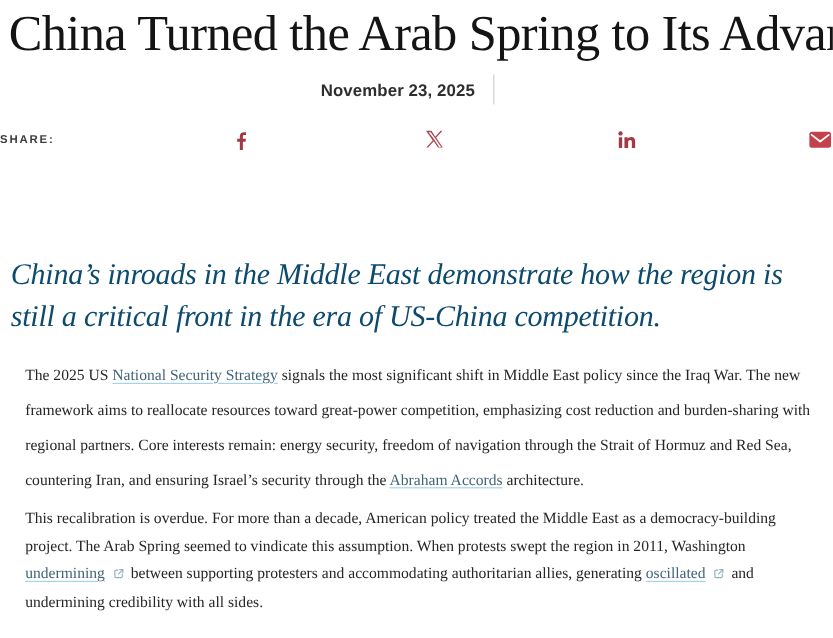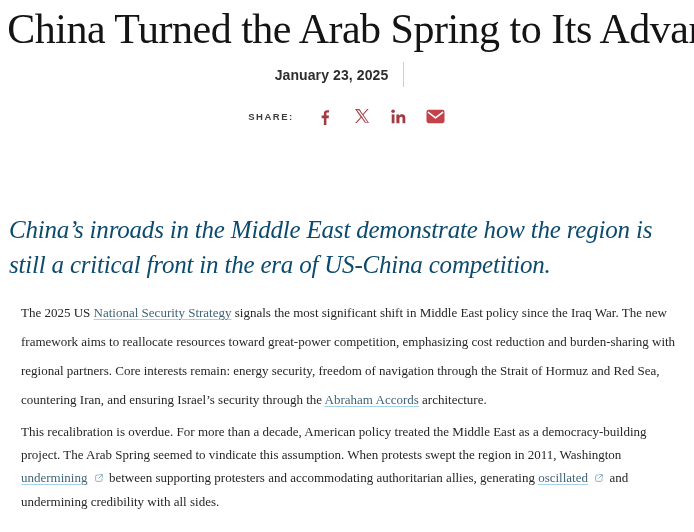--- a/index.html
+++ b/index.html
@@ -31,21 +31,21 @@
   }
   .date{letter-spacing:0.1px;}
   .v-divider{width:1px;height:25px;background:var(--divider);margin:0 15px;}
   .by-group{display:inline-flex;align-items:center;gap:5px;}
   .author-link{
     color:var(--accent-red);text-decoration:none;display:inline-flex;align-items:flex-start;gap:3px;
   }
   .author-ext{opacity:.55;margin-top:-1px;}
   
   .share-row{
-    margin-top:19px;display:flex;justify-content:center;align-items:center;gap:17px;
+    margin-top:19px;display:flex;justify-content:space-between;align-items:center;gap:17px;
   }
   .share-label{
     font-family:"Liberation Sans",sans-serif;font-size:9.5px;font-weight:bold;
     letter-spacing:1.5px;color:#3d3d3d;margin-right:4px;
   }
   .share-btn{display:inline-flex;align-items:center;justify-content:center;width:20px;height:20px;cursor:pointer;}
   .share-btn svg{display:block;}
   
   .standfirst{
     margin:86px 30px 0 9px;max-width:645px;
@@ -71,21 +71,21 @@
 </style>
 </head>
 <body>
 
 <header>
   <div class="headline-wrap">
     <h1 class="headline">How China Turned the Arab Spring to Its Advantage</h1>
   </div>
 
   <div class="byline-row">
-    <span class="date">January 23, 2025</span>
+    <span class="date">November 23, 2025</span>
     <span class="v-divider"></span>
   </div>
 
   <div class="share-row">
     <span class="share-label">SHARE:</span>
     <a class="share-btn" href="#">
       <svg width="17" height="17" viewBox="0 0 16 16">
           <path fill="var(--icon-maroon)" d="M9.8 16V9.6h2.1l.3-2.5H9.8V5.5c0-.7.2-1.2 1.2-1.2h1.3V2.1C12 2 11.3 2 10.5 2 8.7 2 7.4 3.1 7.4 5.2v1.9H5.3v2.5h2.1V16z"></path>
         </svg>
     </a>

